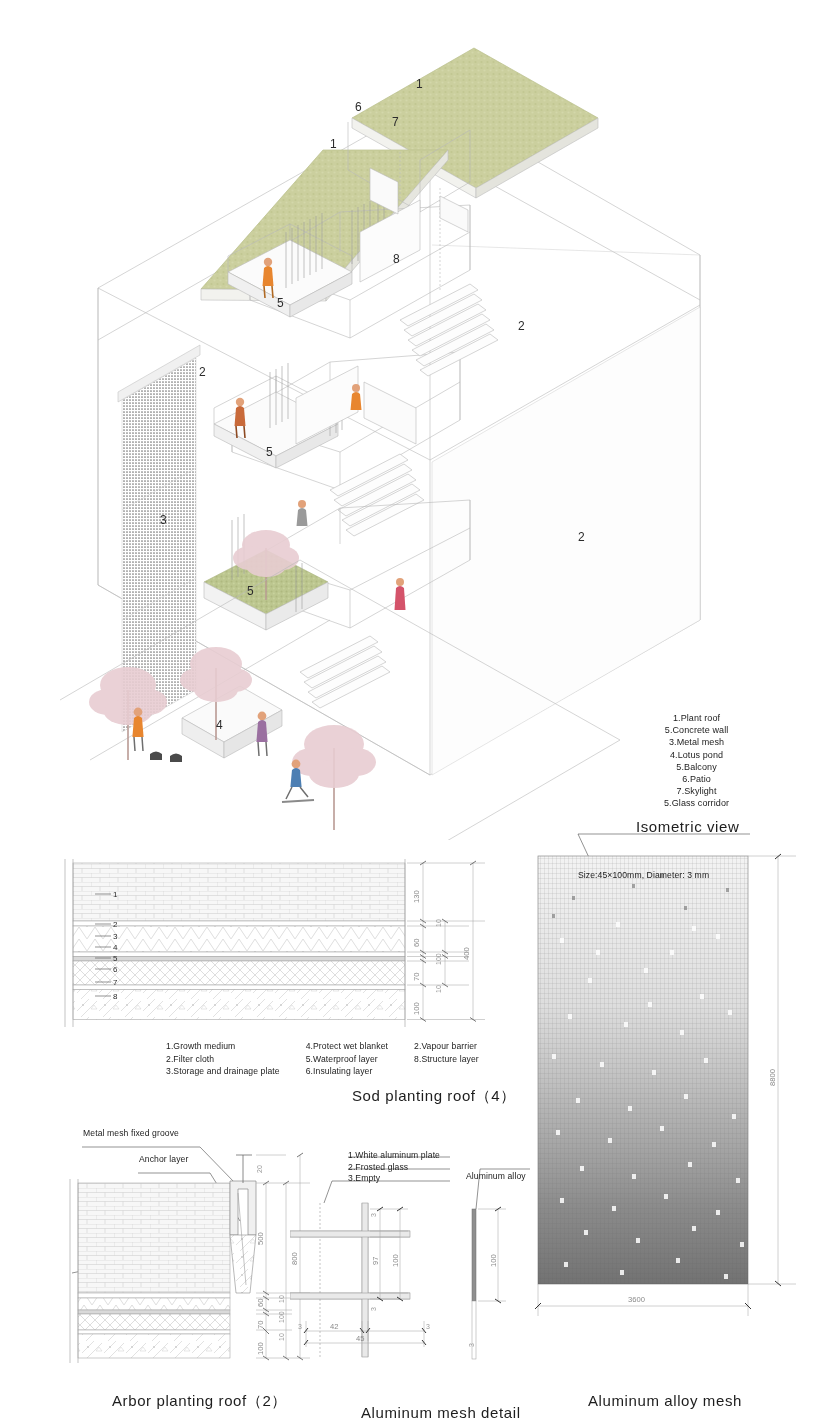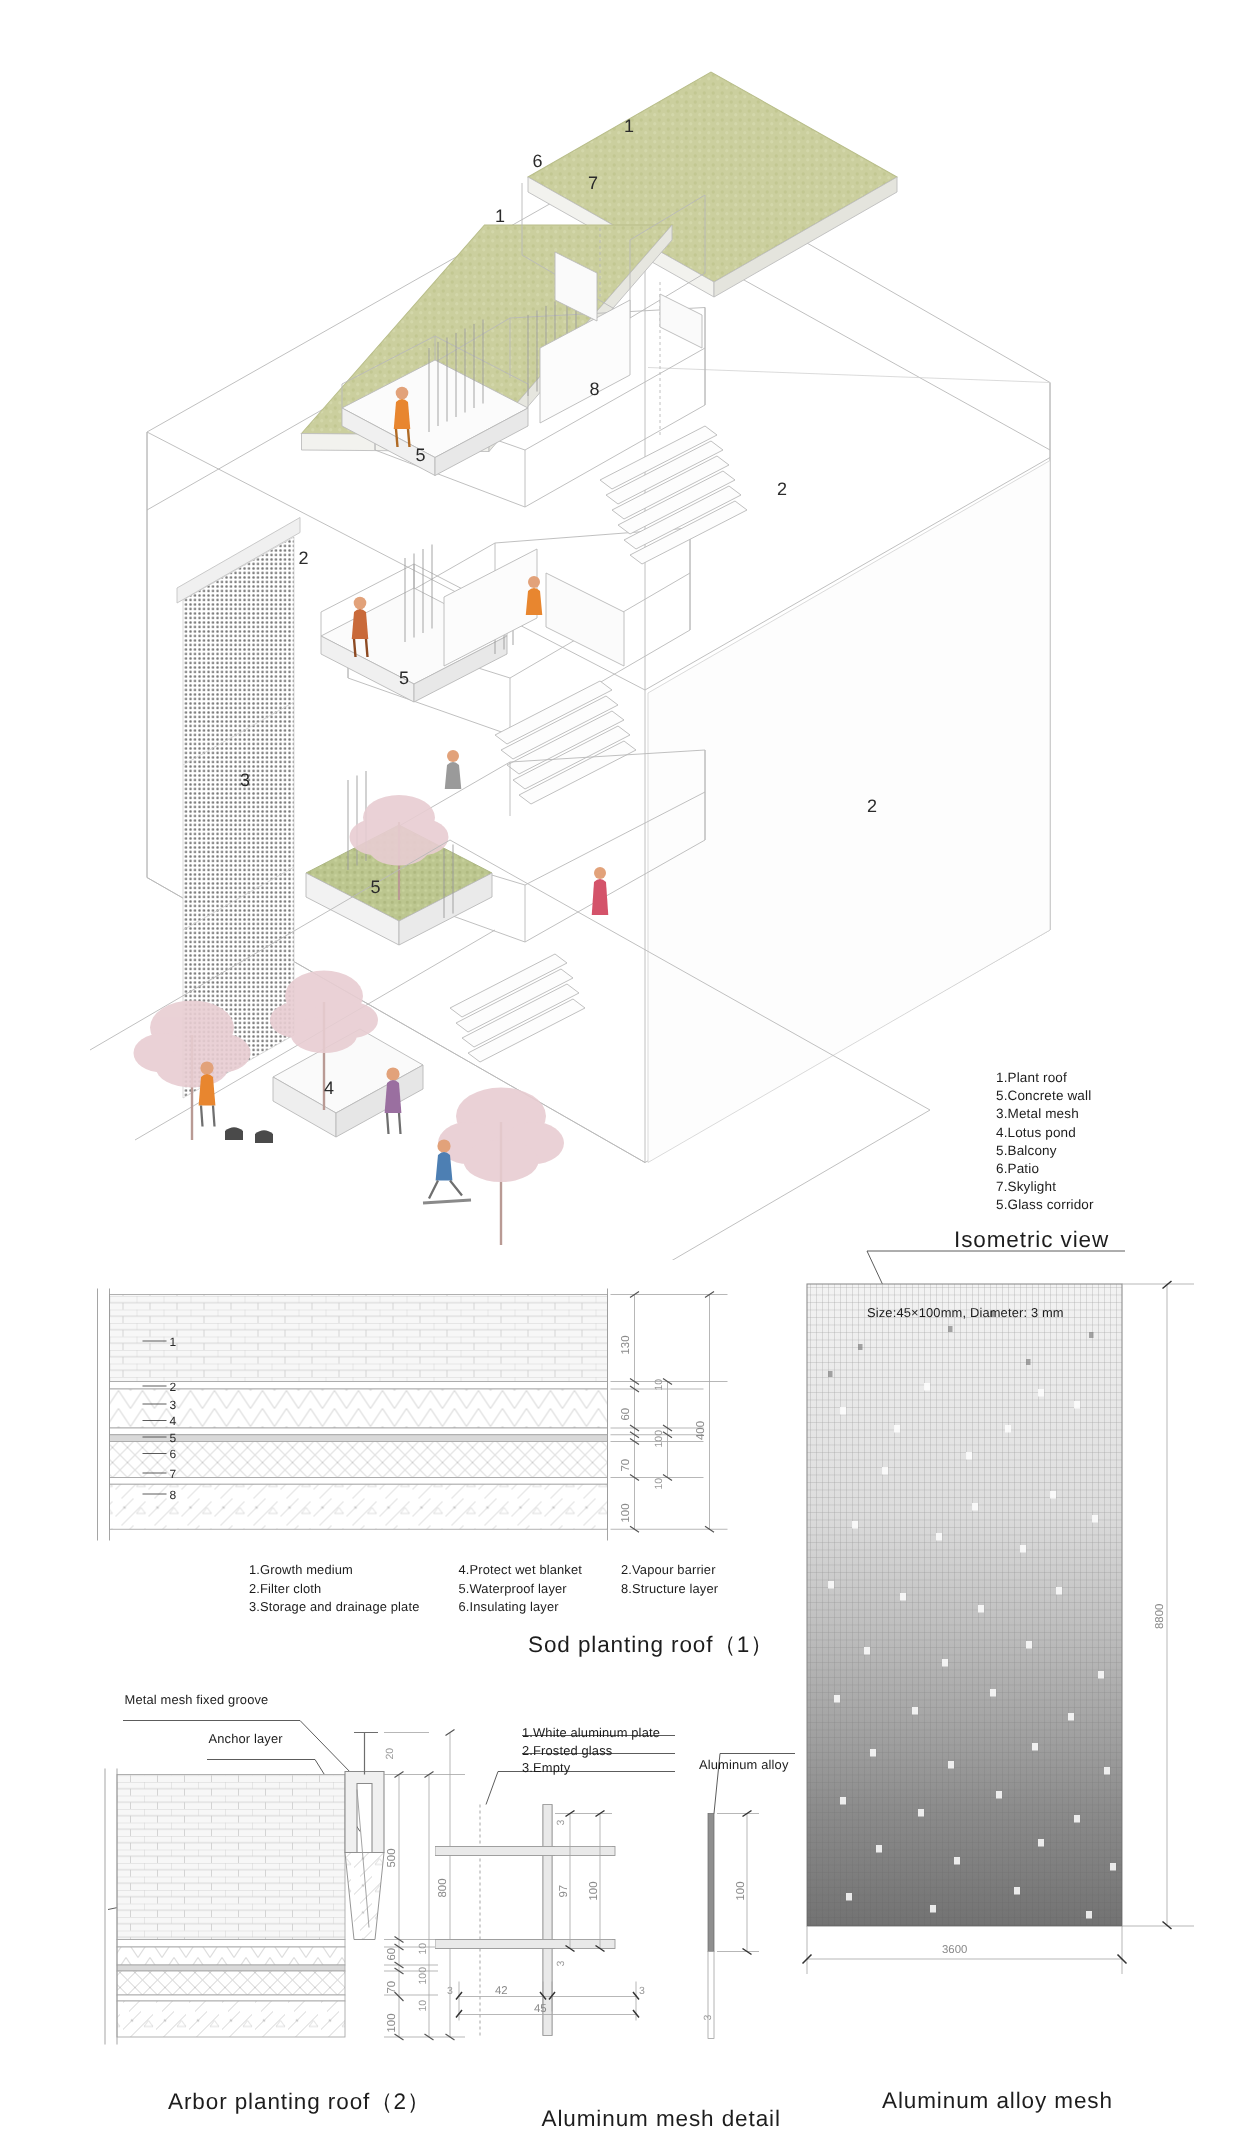--- a/index.html
+++ b/index.html
@@ -294,21 +294,21 @@
         <text class="isonum" x="199" y="376">2</text>
         <text class="isonum" x="266" y="456">5</text>
         <text class="isonum" x="160" y="524">3</text>
         <text class="isonum" x="578" y="541">2</text>
         <text class="isonum" x="247" y="595">5</text>
         <text class="isonum" x="216" y="729">4</text>
       </g>
     </svg>
   </div>
 
-  <div class="abs legend" style="left:664px;top:712px;">
+  <div class="abs legend" style="left:664px;top:712px;text-align:center;">
     <div>1.Plant roof</div>
     <div>5.Concrete wall</div>
     <div>3.Metal mesh</div>
     <div>4.Lotus pond</div>
     <div>5.Balcony</div>
     <div>6.Patio</div>
     <div>7.Skylight</div>
     <div>5.Glass corridor</div>
   </div>
   <div class="abs cap" style="left:636px;top:818px;">Isometric view</div>
@@ -414,21 +414,21 @@
         <div>4.Protect wet blanket</div>
         <div>5.Waterproof layer</div>
         <div>6.Insulating layer</div>
       </div>
       <div class="smalltxt" style="line-height:12.5px;">
         <div>2.Vapour barrier</div>
         <div>8.Structure layer</div>
       </div>
     </div>
   </div>
-  <div class="abs cap" style="left:352px;top:1087px;">Sod planting roof（1）</div>
+  <div class="abs cap" style="left:352px;top:1087px;">Sod planting roof（4）</div>
 
   <div class="abs" style="left:60px;top:1125px;width:300px;height:240px;">
     <svg width="300" height="240" viewBox="0 0 300 240">
 
       <g class="lead">
         <path d="M22,22 L140,22 L175,58"></path>
         <path d="M78,48 L150,48 L180,96"></path>
         <path d="M12,148 L60,138"></path>
       </g>
 

